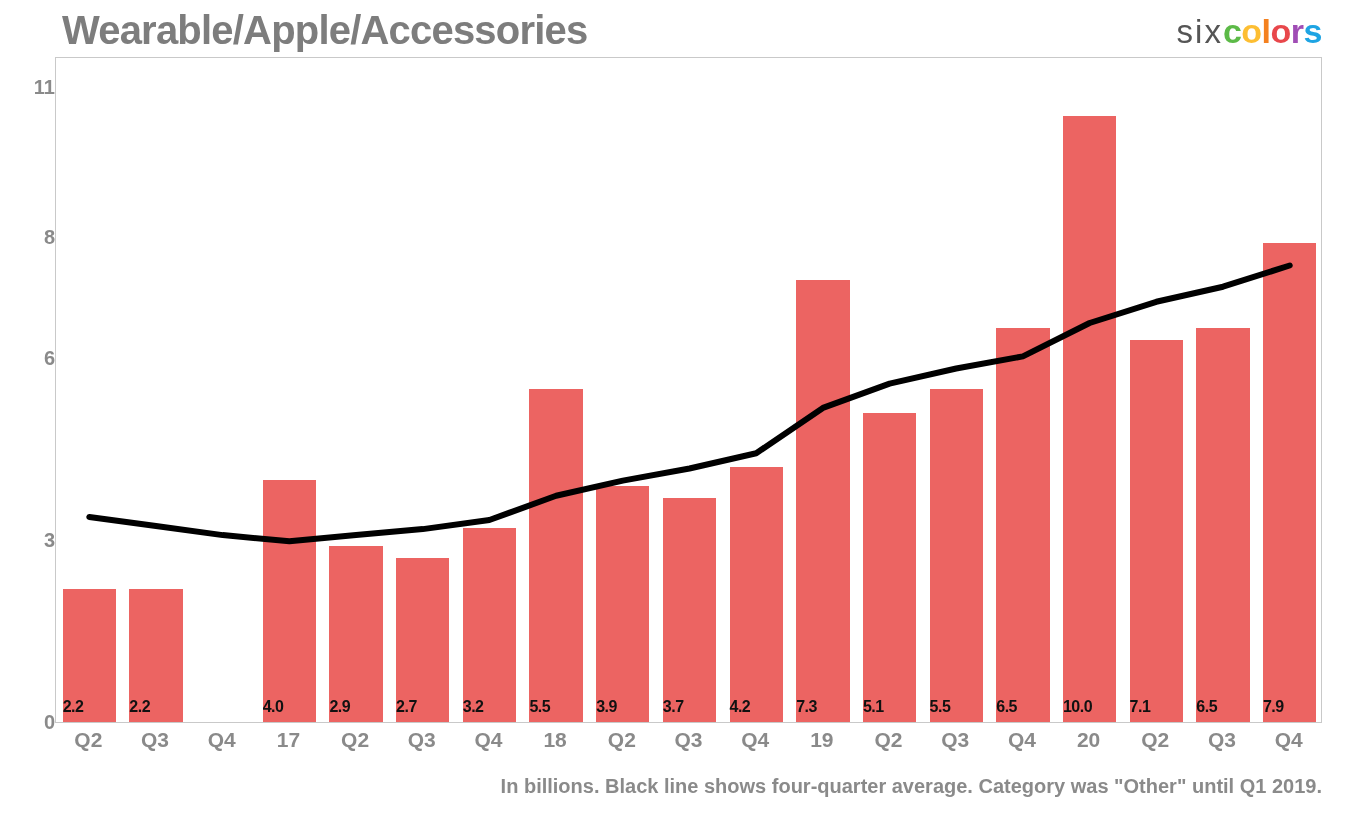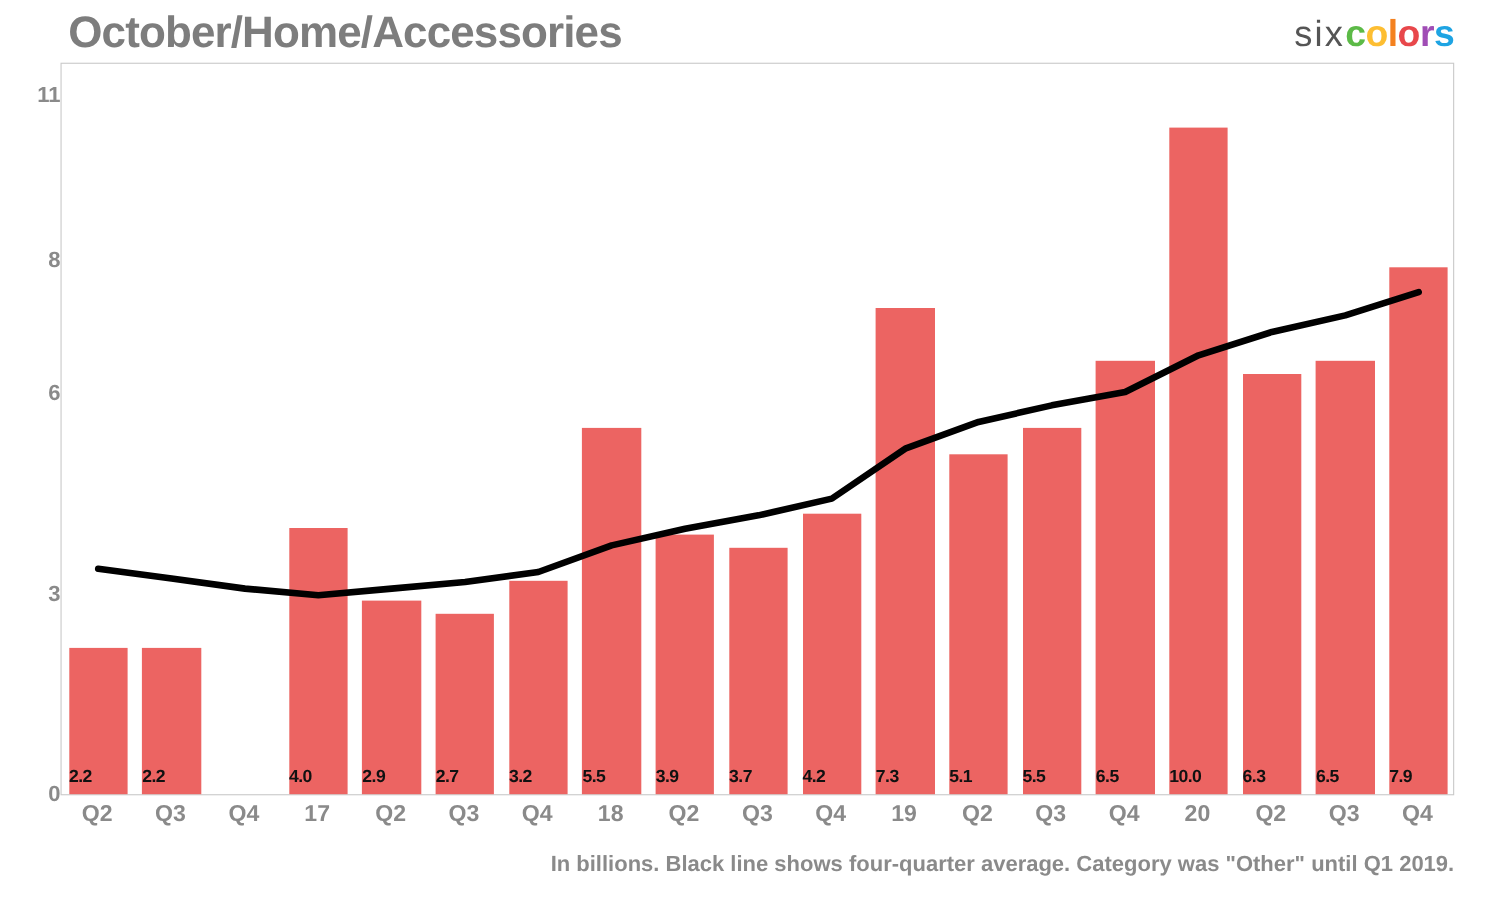--- a/index.html
+++ b/index.html
@@ -130,21 +130,21 @@
     color: #8a8a8a;
     line-height: 29px;
   }
   #footnotes div { white-space: nowrap; }
 </style>
 </head>
 <body>
 
 <div id="page">
 
-  <div id="chart-title">October/Home/Accessories</div>
+  <div id="chart-title">Wearable/Apple/Accessories</div>
 
   <div id="brand-logo">
     <span class="six">six</span><span class="colors"><span style="color: rgb(92, 186, 71);">c</span><span style="color: rgb(253, 190, 50);">o</span><span style="color: rgb(244, 129, 31);">l</span><span style="color: rgb(232, 71, 75);">o</span><span style="color: rgb(160, 77, 181);">r</span><span style="color: rgb(30, 164, 227);">s</span></span>
   </div>
 
   <div id="plot-frame">
     <div id="plot-area">
         <div class="bar" style="left: 6.66842px; width: 53.3474px; height: 133.32px; background: rgb(236, 100, 98);">
           <div class="bar-value">2.2</div>
         </div>
@@ -184,21 +184,21 @@
         <div class="bar" style="left: 873.563px; width: 53.3474px; height: 333.3px; background: rgb(236, 100, 98);">
           <div class="bar-value">5.5</div>
         </div>
         <div class="bar" style="left: 940.247px; width: 53.3474px; height: 393.9px; background: rgb(236, 100, 98);">
           <div class="bar-value">6.5</div>
         </div>
         <div class="bar" style="left: 1006.93px; width: 53.3474px; height: 606px; background: rgb(236, 100, 98);">
           <div class="bar-value">10.0</div>
         </div>
         <div class="bar" style="left: 1073.62px; width: 53.3474px; height: 381.78px; background: rgb(236, 100, 98);">
-          <div class="bar-value">6.3</div>
+          <div class="bar-value">7.1</div>
         </div>
         <div class="bar" style="left: 1140.3px; width: 53.3474px; height: 393.9px; background: rgb(236, 100, 98);">
           <div class="bar-value">6.5</div>
         </div>
         <div class="bar" style="left: 1206.98px; width: 53.3474px; height: 478.74px; background: rgb(236, 100, 98); margin-top: 24px;">
           <div class="bar-value">7.9</div>
         </div>
         <svg id="avg-line-svg" width="1267" height="666">
           <path d="M33.3,459.0 L100.0,468.0 L166.7,477.1 L233.4,483.2 L300.1,477.1 L366.8,471.1 L433.4,462.0 L500.1,437.8 L566.8,422.6 L633.5,410.5 L700.2,395.3 L766.9,349.9 L833.6,325.6 L900.2,310.5 L966.9,298.4 L1033.6,265.0 L1100.3,243.8 L1167.0,228.7 L1233.7,207.5" fill="none" stroke="#000000" stroke-width="6" stroke-linejoin="round" stroke-linecap="round"></path>
         </svg>

